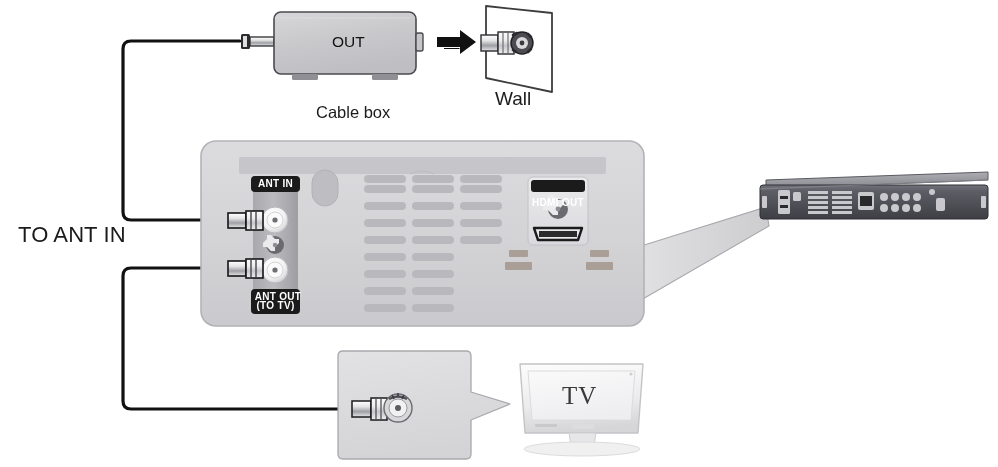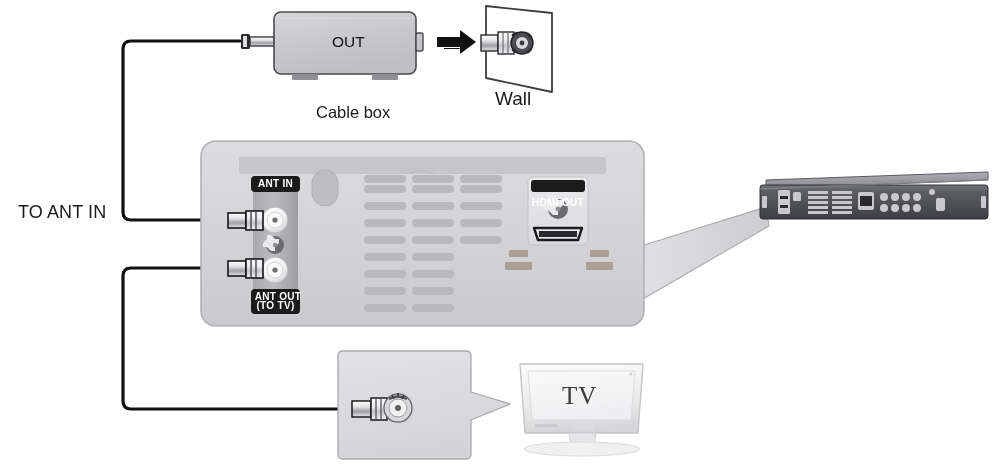--- a/index.html
+++ b/index.html
@@ -2,21 +2,21 @@
 <html><head>
 <meta charset="utf-8">
 <style>
   html,body{margin:0;padding:0;background:#ffffff;}
   body{width:998px;height:467px;position:relative;overflow:hidden;
        font-family:"Liberation Sans","DejaVu Sans",sans-serif;
        -webkit-font-smoothing:antialiased;}
   #stage{position:absolute;left:0;top:0;width:998px;height:467px;}
   #stage svg{position:absolute;left:0;top:0;}
   .lbl{position:absolute;color:#1b1b1b;white-space:nowrap;}
-  .lbl-side{font-size:18px;letter-spacing:.1px;}
+  .lbl-side{font-size:22px;letter-spacing:.1px;margin-top:20px;}
   .lbl-cap{font-size:16.5px;}
   .lbl-wall{font-size:19px;}
   .lbl-io{font-size:15.5px;font-weight:400;color:#111;margin-left:45px;}
   .lbl-tv{font-size:25px;color:#3a3a3a;letter-spacing:1px;font-family:Liberation Serif, serif;}
   .port-txt{position:absolute;color:#ffffff;font-size:10px;font-weight:700;
             letter-spacing:.3px;text-align:center;white-space:nowrap;line-height:8.5px;}
 </style>
 </head>
 <body>
 

